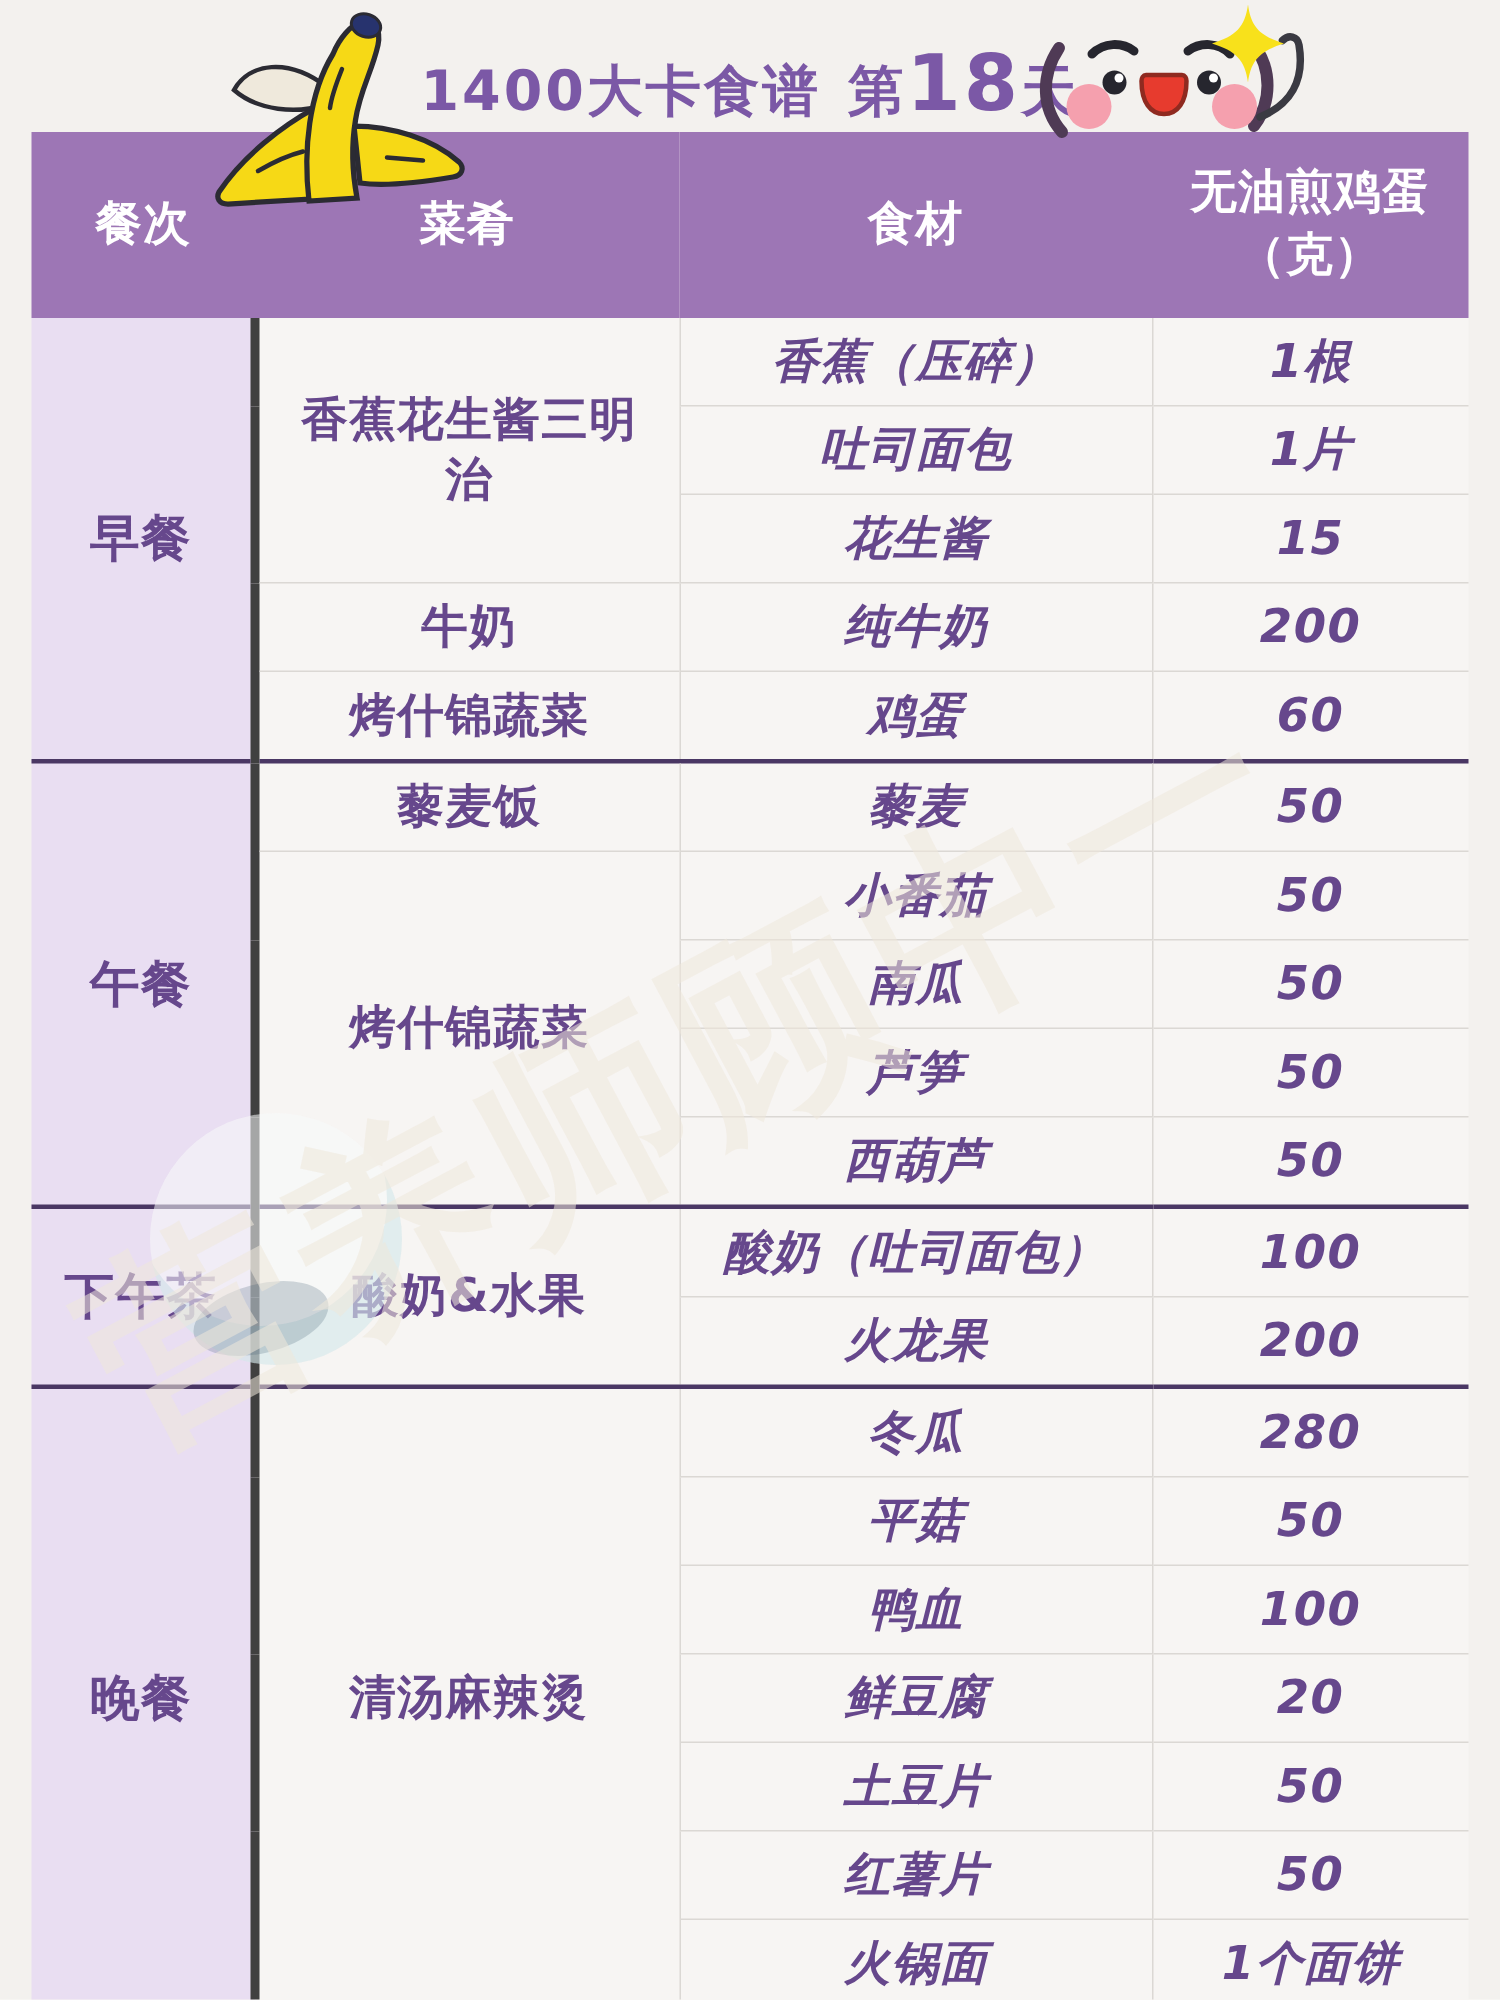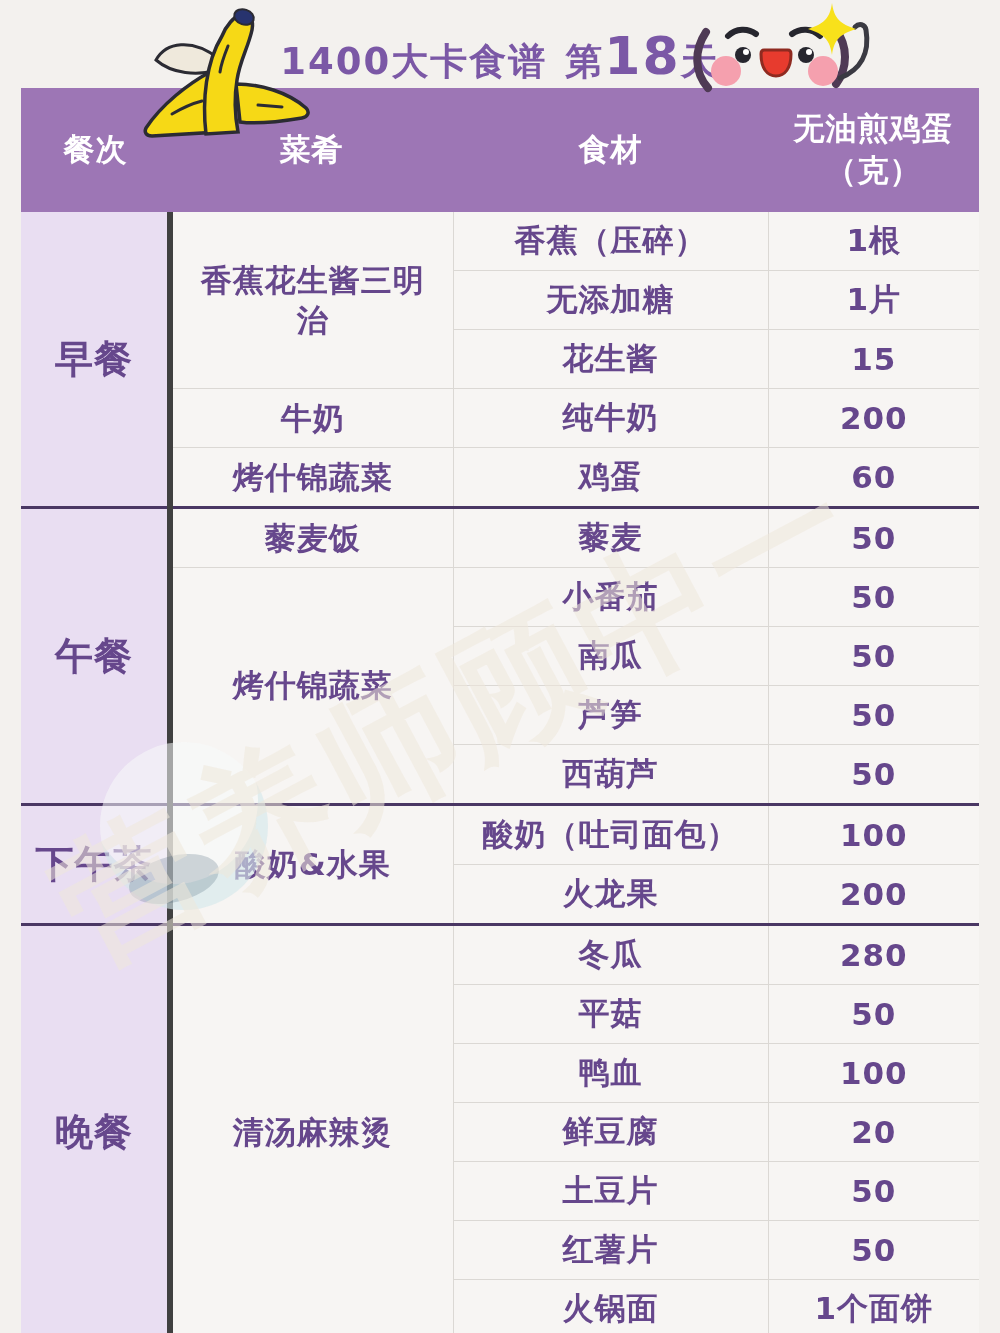--- a/index.html
+++ b/index.html
@@ -35,23 +35,23 @@
     height:124px;font-size:31px;font-weight:bold;
     text-align:center;vertical-align:middle;
     white-space:pre-line;line-height:1.35;letter-spacing:1px;
     padding:0;
   }
   .meal td{
     height:58px;background:#f7f5f3;color:#66478c;
     font-size:31px;font-weight:bold;text-align:center;vertical-align:middle;
     border-top:1px solid #dbd8d4;padding:0;letter-spacing:1px;
   }
-  .meal td.meal-cell{background:#e9def2;font-size:38px;}
+  .meal td.meal-cell{background:#e9def2;font-size:33px;}
   .meal td.dish-cell{border-left:6px solid #404040;padding:0 18px;line-height:1.3;}
-  .meal td.ing-cell,.meal td.amt-cell{border-left:1px solid #dbd8d4;}
+  .meal td.ing-cell,.meal td.amt-cell{border-left:1px solid #dbd8d4;font-style:italic;}
   .meal tr.first td{border-top:none;}
   .meal tr.sec td{border-top:3px solid #4a3764;}
   
   .wm{position:absolute;left:0;top:0;width:100%;height:100%;pointer-events:none;z-index:5;}
   .wm-text{
     position:absolute;left:70px;top:850px;
     font-size:140px;font-weight:bold;letter-spacing:6px;white-space:nowrap;
     color:rgba(238,231,219,0.55);
     transform:rotate(-28deg);transform-origin:0 50%;
     line-height:140px;
@@ -122,21 +122,21 @@
       </tr>
     </thead>
     <tbody>
         <tr class="first">
           <td class="meal-cell" rowspan="5">早餐</td>
           <td class="dish-cell" rowspan="3">香蕉花生酱三明治</td>
           <td class="ing-cell">香蕉（压碎）</td>
           <td class="amt-cell">1根</td>
         </tr>
         <tr>
-          <td class="ing-cell">无添加糖</td>
+          <td class="ing-cell">吐司面包</td>
           <td class="amt-cell">1片</td>
         </tr>
         <tr>
           <td class="ing-cell">花生酱</td>
           <td class="amt-cell">15</td>
         </tr>
         <tr>
           <td class="dish-cell">牛奶</td>
           <td class="ing-cell">纯牛奶</td>
           <td class="amt-cell">200</td>

